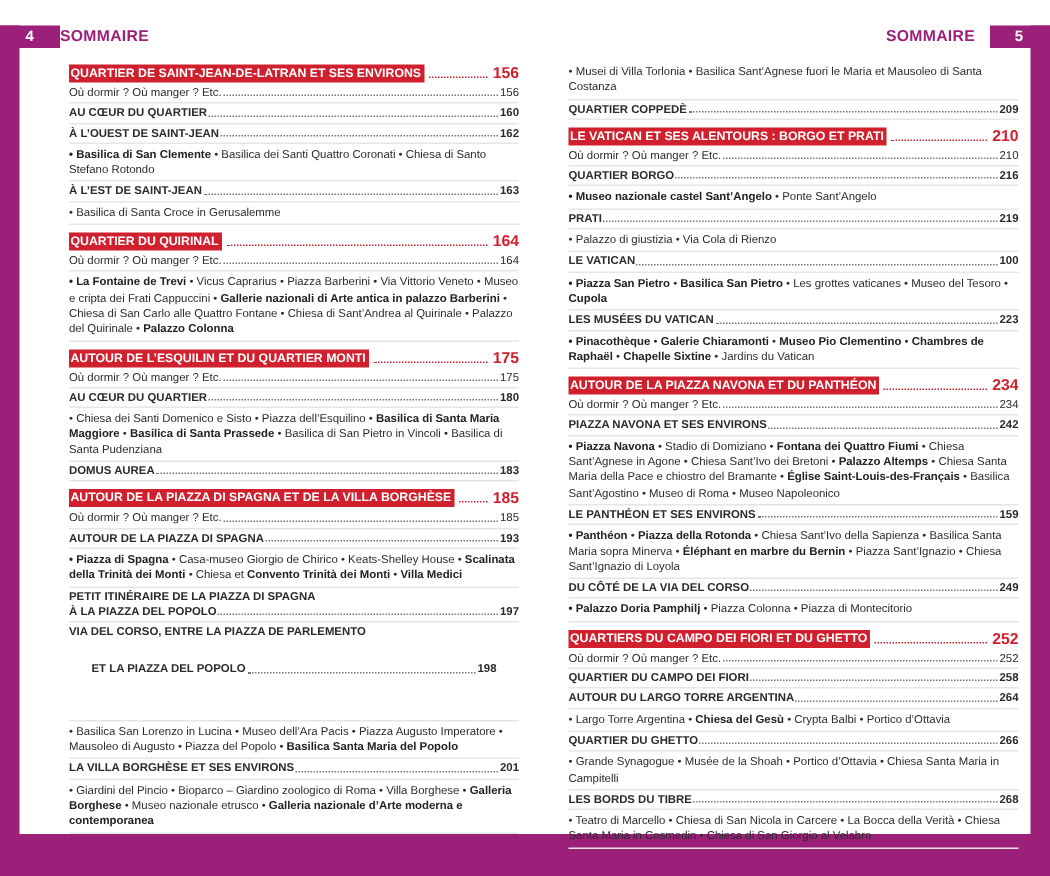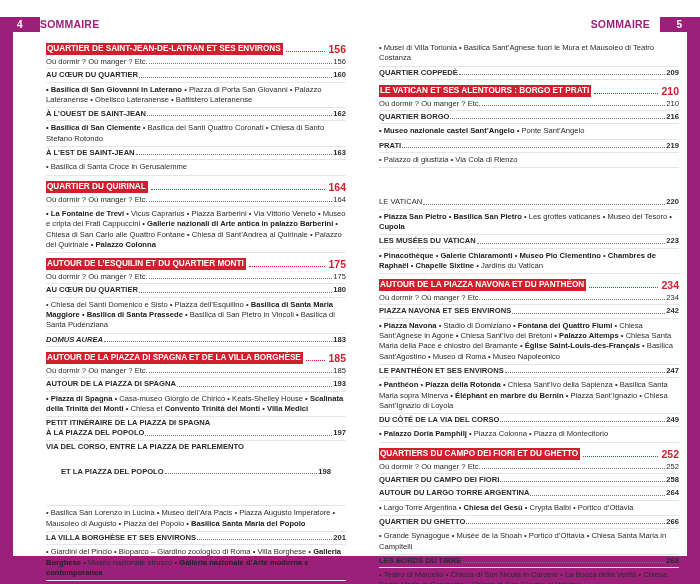--- a/index.html
+++ b/index.html
@@ -63,21 +63,20 @@
       <div class="row plain">
         <span class="t">Où dormir ? Où manger ? Etc.</span>
         <span class="dots"></span>
         <span class="pg">156</span>
       </div>
       <div class="row sub">
         <span class="t" style="font-weight: bold;">AU CŒUR DU QUARTIER</span>
         <span class="dots"></span>
         <span class="pg">160</span>
       </div>
-      <div class="items"><b>• Basilica di San Giovanni in Laterano</b> • Piazza di Porta San Giovanni • Palazzo Lateranense • Obelisco Lateranense • Battistero Lateranense</div>
       <div class="row sub">
         <span class="t" style="font-weight: bold;">À L’OUEST DE SAINT-JEAN</span>
         <span class="dots"></span>
         <span class="pg">162</span>
       </div>
       <div class="items"><b>• Basilica di San Clemente</b> • Basilica dei Santi Quattro Coronati • Chiesa di Santo Stefano Rotondo</div>
       <div class="row sub">
         <span class="t" style="font-weight: bold; text-align: right;">À L’EST DE SAINT-JEAN</span>
         <span class="dots"></span>
         <span class="pg">163</span>
@@ -104,21 +103,21 @@
         <span class="dots"></span>
         <span class="pg">175</span>
       </div>
       <div class="row sub">
         <span class="t" style="font-weight: bold;">AU CŒUR DU QUARTIER</span>
         <span class="dots"></span>
         <span class="pg">180</span>
       </div>
       <div class="items">• Chiesa dei Santi Domenico e Sisto • Piazza dell’Esquilino • <b>Basilica di Santa Maria Maggiore</b> • <b>Basilica di Santa Prassede</b> • Basilica di San Pietro in Vincoli • Basilica di Santa Pudenziana</div>
       <div class="row sub">
-        <span class="t" style="font-weight: bold; font-style: italic;">DOMUS AUREA</span>
+        <span class="t" style="font-weight: bold;">DOMUS AUREA</span>
         <span class="dots"></span>
         <span class="pg">183</span>
       </div>
       <div class="sec">
         <span class="label">AUTOUR DE LA PIAZZA DI SPAGNA ET DE LA VILLA BORGHÈSE</span>
         <span class="dots"></span>
         <span class="pg">185</span>
       </div>
       <div class="row plain">
         <span class="t">Où dormir ? Où manger ? Etc.</span>
@@ -162,21 +161,21 @@
     </div>
 </div>
 
 <div class="page right">
   <div class="band-side"></div>
   <div class="band-top"></div>
   <div class="band-bottom"></div>
   <div class="pgnum">5</div>
   <div class="runhead">SOMMAIRE</div>
   <div class="content">
-      <div class="items">• Musei di Villa Torlonia • Basilica Sant’Agnese fuori le Mura et Mausoleo di Teatro Costanza</div>
+      <div class="items">• Musei di Villa Torlonia • Basilica Sant’Agnese fuori le Maria et Mausoleo di Santa Costanza</div>
       <div class="row sub">
         <span class="t" style="font-weight: bold;">QUARTIER COPPEDÈ</span>
         <span class="dots"></span>
         <span class="pg">209</span>
       </div>
       <div class="sec">
         <span class="label">LE VATICAN ET SES ALENTOURS : BORGO ET PRATI</span>
         <span class="dots"></span>
         <span class="pg">210</span>
       </div>
@@ -191,23 +190,23 @@
         <span class="pg">216</span>
       </div>
       <div class="items"><b>• Museo nazionale castel Sant’Angelo</b> • Ponte Sant’Angelo</div>
       <div class="row sub">
         <span class="t" style="font-weight: bold;">PRATI</span>
         <span class="dots"></span>
         <span class="pg">219</span>
       </div>
       <div class="items">• Palazzo di giustizia • Via Cola di Rienzo</div>
       <div class="row sub">
-        <span class="t" style="font-weight: normal; margin-top: 28px;">LE VATICAN</span>
-        <span class="dots"></span>
-        <span class="pg">220</span>
+        <span class="t" style="font-weight: bold;">LE VATICAN</span>
+        <span class="dots"></span>
+        <span class="pg">100</span>
       </div>
       <div class="items"><b>• Piazza San Pietro</b> • <b>Basilica San Pietro</b> • Les grottes vaticanes • Museo del Tesoro • <b>Cupola</b></div>
       <div class="row sub">
         <span class="t" style="font-weight: bold; text-align: right;">LES MUSÉES DU VATICAN</span>
         <span class="dots"></span>
         <span class="pg">223</span>
       </div>
       <div class="items"><b>• Pinacothèque</b> • <b>Galerie Chiaramonti</b> • <b>Museo Pio Clementino</b> • <b>Chambres de Raphaël</b> • <b>Chapelle Sixtine</b> • Jardins du Vatican</div>
       <div class="sec">
         <span class="label">AUTOUR DE LA PIAZZA NAVONA ET DU PANTHÉON</span>
@@ -221,21 +220,21 @@
       </div>
       <div class="row sub">
         <span class="t" style="font-weight: bold;">PIAZZA NAVONA ET SES ENVIRONS</span>
         <span class="dots"></span>
         <span class="pg">242</span>
       </div>
       <div class="items"><b>• Piazza Navona</b> • Stadio di Domiziano • <b>Fontana dei Quattro Fiumi</b> • Chiesa Sant’Agnese in Agone • Chiesa Sant’Ivo dei Bretoni • <b>Palazzo Altemps</b> • Chiesa Santa Maria della Pace e chiostro del Bramante • <b>Église Saint-Louis-des-Français</b> • Basilica Sant’Agostino • Museo di Roma • Museo Napoleonico</div>
       <div class="row sub">
         <span class="t" style="font-weight: bold;">LE PANTHÉON ET SES ENVIRONS</span>
         <span class="dots"></span>
-        <span class="pg">247</span>
+        <span class="pg">159</span>
       </div>
       <div class="items"><b>• Panthéon</b> • <b>Piazza della Rotonda</b> • Chiesa Sant’Ivo della Sapienza • Basilica Santa Maria sopra Minerva • <b>Éléphant en marbre du Bernin</b> • Piazza Sant’Ignazio • Chiesa Sant’Ignazio di Loyola</div>
       <div class="row sub">
         <span class="t" style="font-weight: bold;">DU CÔTÉ DE LA VIA DEL CORSO</span>
         <span class="dots"></span>
         <span class="pg">249</span>
       </div>
       <div class="items"><b>• Palazzo Doria Pamphilj</b> • Piazza Colonna • Piazza di Montecitorio</div>
       <div class="sec">
         <span class="label">QUARTIERS DU CAMPO DEI FIORI ET DU GHETTO</span>

